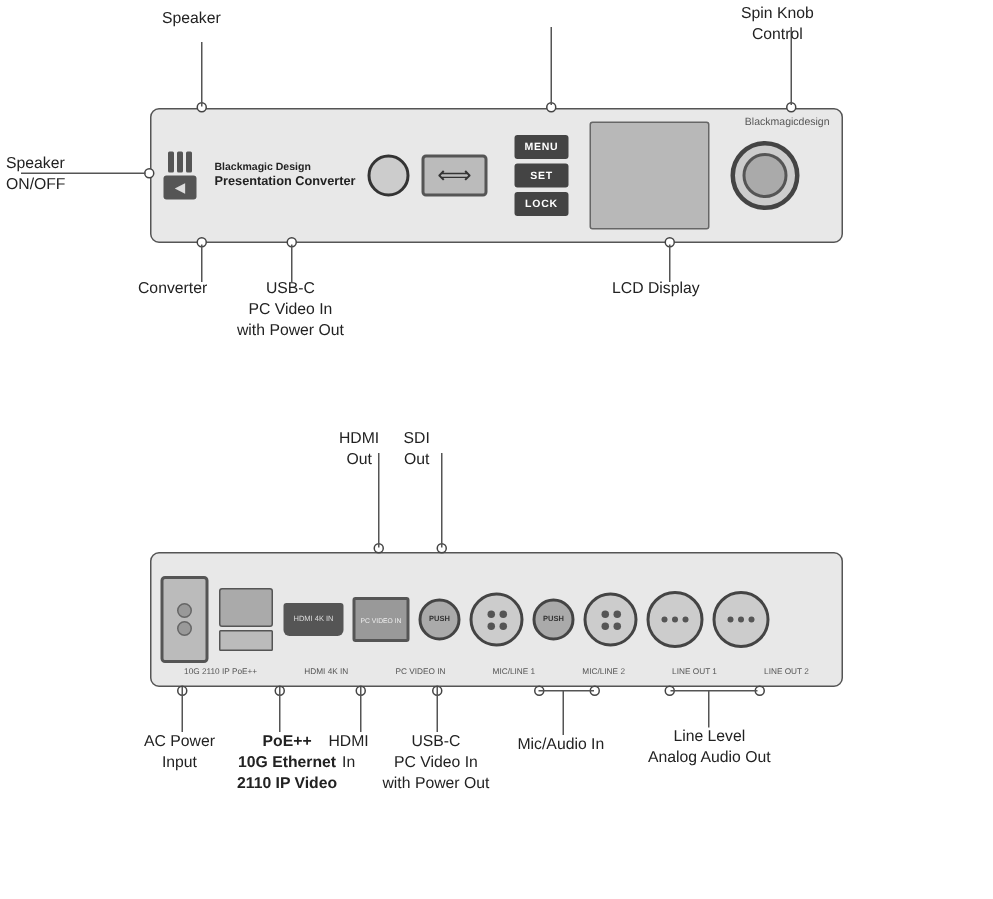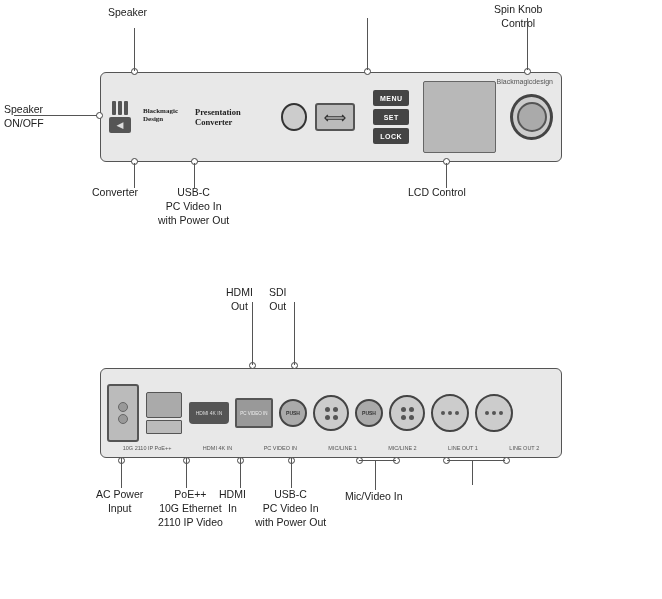--- a/index.html
+++ b/index.html
@@ -49,24 +49,23 @@
     .led-bar span {
       width: 4px; height: 14px; background: #555; border-radius: 1px; display: block;
     }
     .speaker-btn {
       width: 22px; height: 16px; background: #555; border-radius: 2px; display: flex; align-items: center; justify-content: center;
     }
     .speaker-btn-icon { color: #ddd; font-size: 9px; }
 
     .panel-brand {
       display: flex;
-      flex-direction: row;
+      flex-direction: column;
       justify-content: center;
       min-width: 80px;
-      font-family: Liberation Serif, serif;
     }
     .panel-brand-name { font-size: 7px; font-weight: bold; color: #222; }
     .panel-product-name { font-size: 8.5px; font-weight: bold; color: #222; line-height: 1.2; }
 
     .panel-headphone {
       width: 28px; height: 28px; border-radius: 50%;
       border: 2.5px solid #333; background: #ccc;
       display: flex; align-items: center; justify-content: center;
     }
 
@@ -322,51 +321,52 @@
   <div class="dot" style="left:131px;top:158px;"></div>
   <div class="vline" style="left:134px;top:163px;height:25px;"></div>
   <div class="label" style="left:92px;top:185px;">Converter</div>
 
   <div class="dot" style="left:191px;top:158px;"></div>
   <div class="vline" style="left:194px;top:163px;height:25px;"></div>
   <div class="label" style="left:158px;top:185px;">USB-C<br>PC Video In<br>with Power Out</div>
 
   <div class="dot" style="left:443px;top:158px;"></div>
   <div class="vline" style="left:446px;top:163px;height:25px;"></div>
-  <div class="label" style="left:408px;top:185px;">LCD Control</div>
+  <div class="label" style="left:408px;top:185px;">LCD Display</div>
 
   <div class="dot" style="left:249px;top:362px;"></div>
   <div class="vline" style="left:252px;top:302px;height:63px;"></div>
   <div class="label" style="left:226px;top:285px;">HDMI<br>Out</div>
 
   <div class="dot" style="left:291px;top:362px;"></div>
   <div class="vline" style="left:294px;top:302px;height:63px;"></div>
   <div class="label" style="left:269px;top:285px;">SDI<br>Out</div>
 
   <div class="dot" style="left:118px;top:457px;"></div>
   <div class="vline" style="left:121px;top:458px;height:30px;"></div>
   <div class="label" style="left:96px;top:487px;">AC Power<br>Input</div>
 
   <div class="dot" style="left:183px;top:457px;"></div>
   <div class="vline" style="left:186px;top:458px;height:30px;"></div>
-  <div class="label" style="left:158px;top:487px;">PoE++<br>10G Ethernet<br>2110 IP Video</div>
+  <div class="label" style="left:158px;top:487px;font-weight:bold;">PoE++<br>10G Ethernet<br>2110 IP Video</div>
 
   <div class="dot" style="left:237px;top:457px;"></div>
   <div class="vline" style="left:240px;top:458px;height:30px;"></div>
   <div class="label" style="left:219px;top:487px;">HDMI<br>In</div>
 
   <div class="dot" style="left:288px;top:457px;"></div>
   <div class="vline" style="left:291px;top:458px;height:30px;"></div>
   <div class="label" style="left:255px;top:487px;">USB-C<br>PC Video In<br>with Power Out</div>
 
   <div class="dot" style="left:356px;top:457px;"></div>
   <div class="dot" style="left:393px;top:457px;"></div>
   <div class="hline" style="left:359px;top:460px;width:37px;"></div>
 
   <div class="vline" style="left:375px;top:460px;height:30px;"></div>
-  <div class="label" style="left:345px;top:489px;">Mic/Video In</div>
+  <div class="label" style="left:345px;top:489px;">Mic/Audio In</div>
 
   <div class="dot" style="left:443px;top:457px;"></div>
   <div class="dot" style="left:503px;top:457px;"></div>
   <div class="hline" style="left:447px;top:460px;width:58px;"></div>
   <div class="vline" style="left:472px;top:460px;height:25px;"></div>
+  <div class="label" style="left:432px;top:484px;">Line Level<br>Analog Audio Out</div>
 
 </div>
 
 </body></html>

